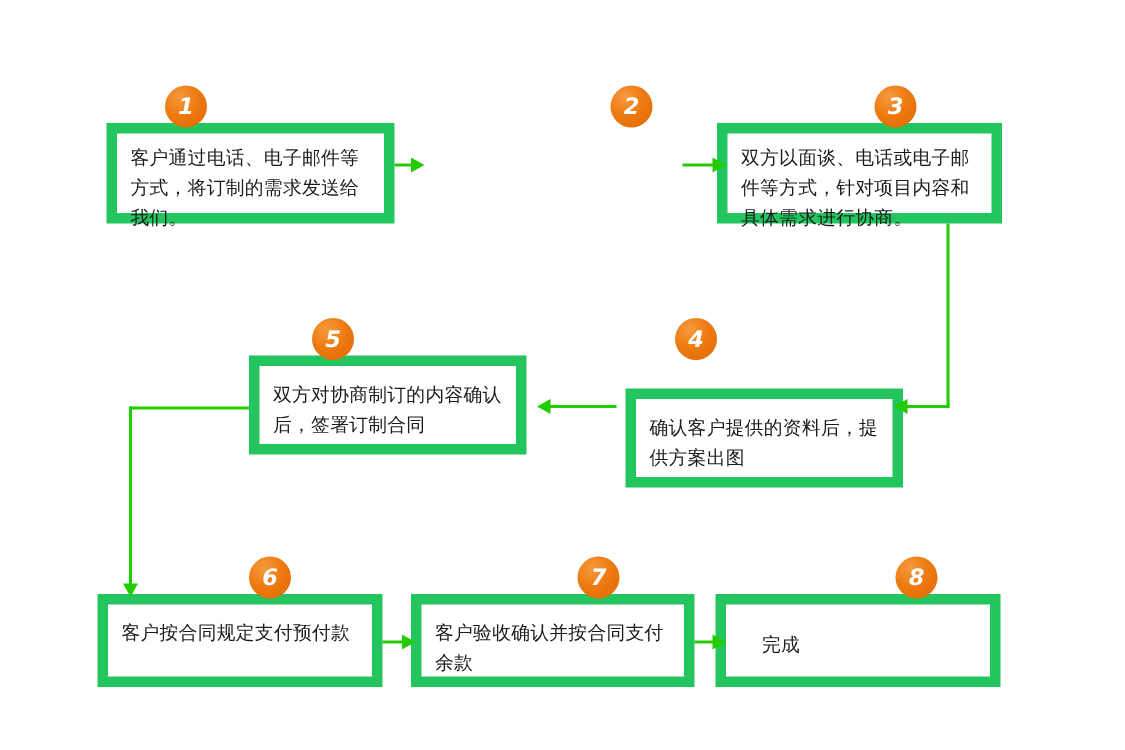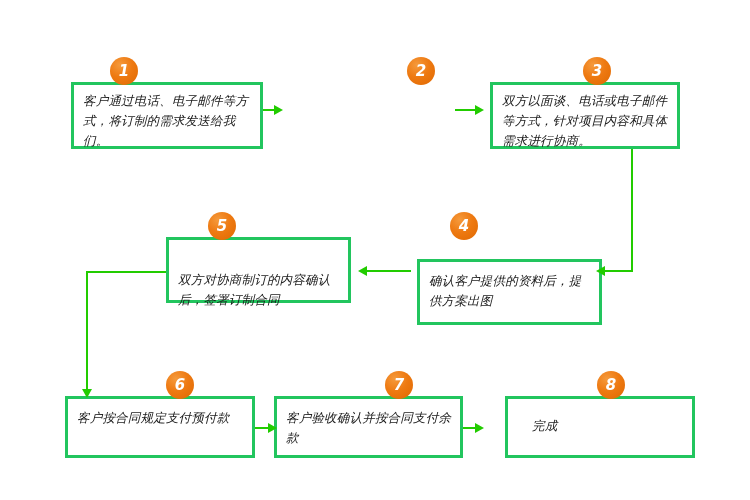--- a/index.html
+++ b/index.html
@@ -13,24 +13,23 @@
   #canvas {
     position: relative;
     width: 750px;
     height: 500px;
     background: #ffffff;
     overflow: hidden;
   }
   .flow-box {
     position: absolute;
     box-sizing: border-box;
-    border: 3px solid #22c55e;
+    border: 7px solid #22c55e;
     background: #ffffff;
     z-index: 3;
-    font-style: italic;
   }
   .flow-box .box-text {
     position: absolute;
     left: 9px;
     right: 7px;
     top: 6px;
     font-size: 12.5px;
     line-height: 20px;
     color: #1a1a1a;
     letter-spacing: 0.2px;
@@ -86,46 +85,46 @@
 
 <div id="canvas">
 
   <div class="flow-box" style="left:71px; top:82px; width:192px; height:67px;">
     <div class="box-text">客户通过电话、电子邮件等方式，将订制的需求发送给我们。</div>
   </div>
   <div class="step-badge" style="left:110px; top:57px;">1</div>
 
   <div class="step-badge" style="left:407px; top:57px;">2</div>
 
-  <div class="flow-box" style="left:478px; top:82px; width:190px; height:67px;margin-left:12px;">
+  <div class="flow-box" style="left:478px; top:82px; width:190px; height:67px;">
     <div class="box-text">双方以面谈、电话或电子邮件等方式，针对项目内容和具体需求进行协商。</div>
   </div>
   <div class="step-badge" style="left:583px; top:57px;">3</div>
 
   <div class="flow-box" style="left:166px; top:237px; width:185px; height:66px;">
-    <div class="box-text" style="top:9px;margin-top:21px;">双方对协商制订的内容确认后，签署订制合同</div>
+    <div class="box-text" style="top:9px;">双方对协商制订的内容确认后，签署订制合同</div>
   </div>
   <div class="step-badge" style="left:208px; top:212px;">5</div>
 
   <div class="flow-box" style="left:417px; top:237px; width:185px; height:66px;margin-top:22px;">
     <div class="box-text" style="top:9px;">确认客户提供的资料后，提供方案出图</div>
   </div>
   <div class="step-badge" style="left:450px; top:212px;">4</div>
 
   <div class="flow-box" style="left:65px; top:396px; width:190px; height:62px;">
     <div class="box-text" style="top:9px;">客户按合同规定支付预付款</div>
   </div>
   <div class="step-badge" style="left:166px; top:371px;">6</div>
 
   <div class="flow-box" style="left:274px; top:396px; width:189px; height:62px;">
     <div class="box-text" style="top:9px;">客户验收确认并按合同支付余款</div>
   </div>
   <div class="step-badge" style="left:385px; top:371px;">7</div>
 
-  <div class="flow-box" style="left:477px; top:396px; width:190px; height:62px;margin-left:28px;">
+  <div class="flow-box" style="left:477px; top:396px; width:190px; height:62px;">
     <div class="box-text" style="top:17px; left:24px;">完成</div>
   </div>
   <div class="step-badge" style="left:597px; top:371px;">8</div>
 
   <div class="conn h" style="left:254px; top:109px; width:26px;"></div>
   <div class="arrow right" style="left:274px; top:105px;"></div>
 
   <div class="conn h" style="left:455px; top:109px; width:26px;"></div>
   <div class="arrow right" style="left:475px; top:105px;"></div>
 

